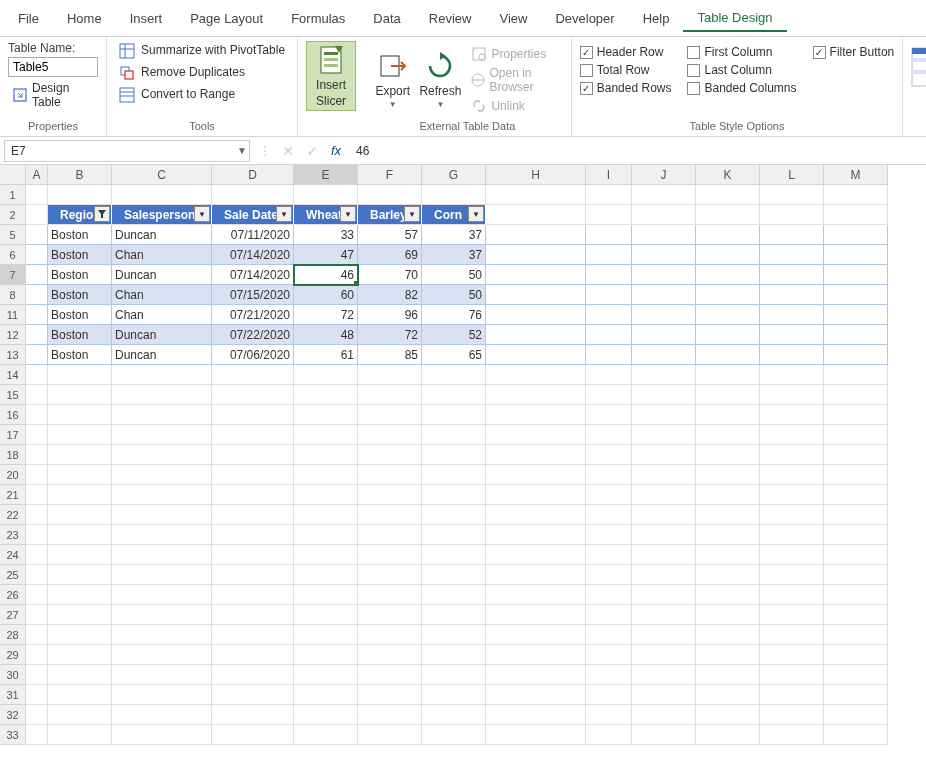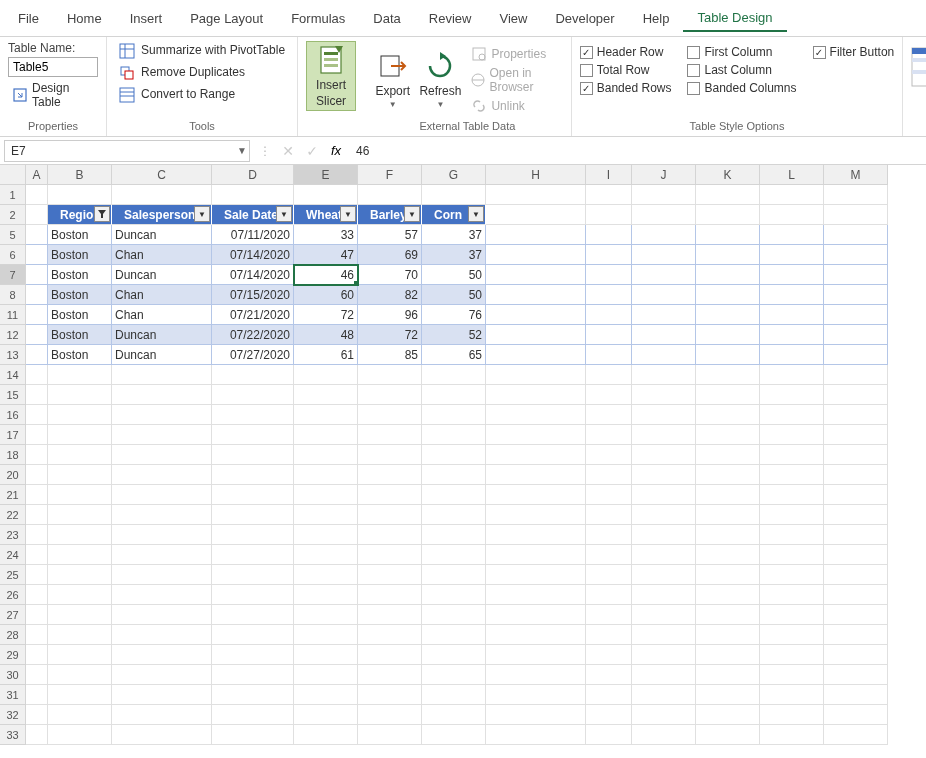--- a/index.html
+++ b/index.html
@@ -46,21 +46,21 @@
 .check-item { display: flex; align-items: center; gap: 4px; font-size: 12px; white-space: nowrap; }
 .check-box { width: 13px; height: 13px; border: 1px solid #888; display: inline-flex; align-items: center; justify-content: center; font-size: 10px; color: #333; }
 
 
 .formula-bar { display: flex; align-items: center; height: 28px; border-bottom: 1px solid #d4d4d4; }
 .name-box { width: 246px; height: 22px; border: 1px solid #ccc; margin: 0 4px; display: flex; align-items: center; padding: 0 6px; font-size: 12px; position: relative; }
 .name-box-dd { position: absolute; right: 2px; color: #666; font-size: 10px; }
 .fx-sep { width: 22px; display: flex; align-items: center; justify-content: center; color: #bbb; }
 .fx-btn { width: 24px; text-align: center; color: #999; font-size: 14px; }
 .fx-btn.disabled { color: #ccc; }
-.fx-label { width: 24px; font-style: italic; font-size: 13px; color: #000000; text-align: center; }
+.fx-label { width: 24px; font-style: italic; font-size: 13px; color: #0c4a6e; text-align: center; }
 .formula-input { flex: 1; padding: 0 8px; font-size: 12px; }
 
 
 .grid { position: relative; }
 .col-headers { display: flex; height: 20px; }
 .corner { width: 26px; border: 1px solid #d4d4d4; background: #f0f0f0; border-top: none; border-left: none;}
 .ch { border: 1px solid #d4d4d4; border-left: none; border-top: none; background: #f0f0f0; text-align: center; font-size: 12px; color: #555; display: flex; align-items: center; justify-content: center; }
 .ch.active { background: #d2d2d2; }
 
 .row { display: flex; height: 20px; }
@@ -475,21 +475,21 @@
         <div class="cell cJ"></div>
         <div class="cell cK"></div>
         <div class="cell cL"></div>
         <div class="cell cM"></div>
       </div>
       <div class="row trow">
         <div class="rh">13</div>
         <div class="cell cA"></div>
         <div class="cell cB band1">Boston</div>
         <div class="cell cC band1">Duncan</div>
-        <div class="cell cD band1 r">07/27/2020</div>
+        <div class="cell cD band1 r">07/06/2020</div>
         <div class="cell cE band1 r">61</div>
         <div class="cell cF band1 r">85</div>
         <div class="cell cG band1 r">65</div>
         <div class="cell cH"></div>
         <div class="cell cI"></div>
         <div class="cell cJ"></div>
         <div class="cell cK"></div>
         <div class="cell cL"></div>
         <div class="cell cM"></div>
       </div>

